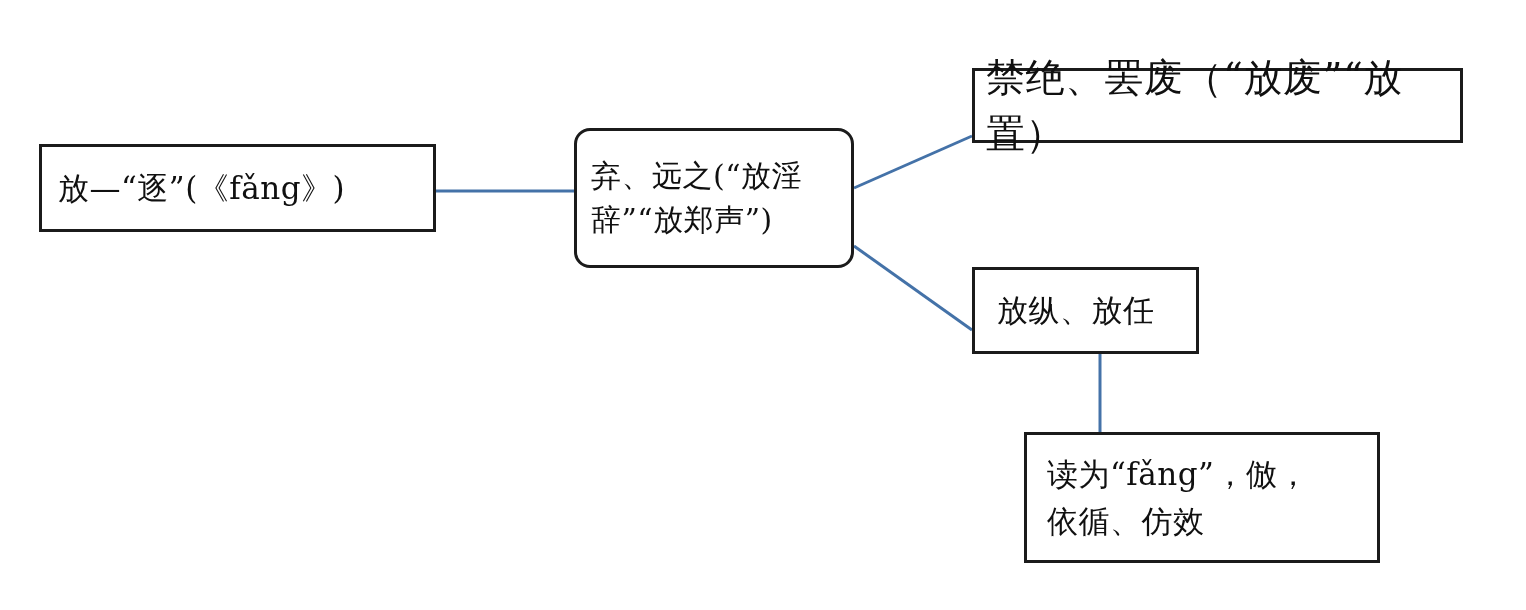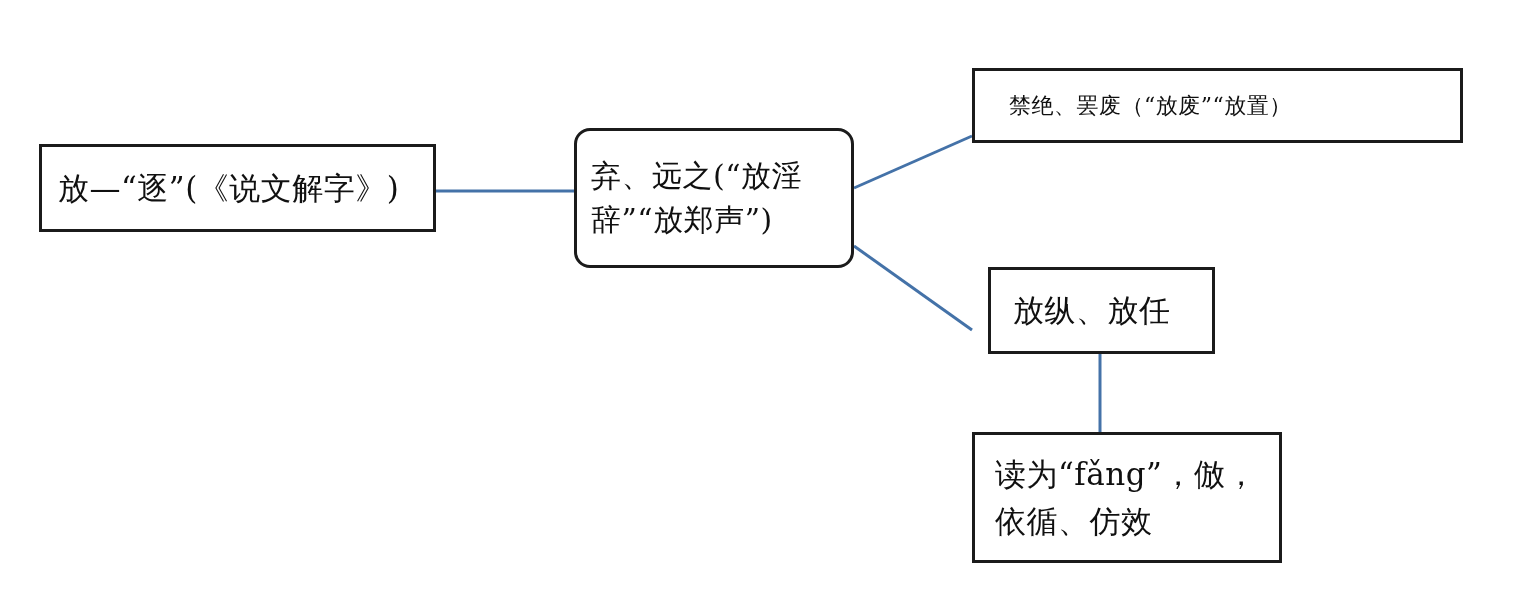--- a/index.html
+++ b/index.html
@@ -41,55 +41,55 @@
     line-height: 1.42;
     letter-spacing: 0.5px;
     padding: 0 16px;
     white-space: pre-line;
     text-align: left;
   }
   
   #node-root      { left: 39px;  top: 144px; width: 397px; height: 88px; }
   #node-branch    { left: 574px; top: 128px; width: 280px; height: 140px; }
   #node-prohibit  { left: 972px; top: 68px;  width: 491px; height: 75px; }
-  #node-indulge   { left: 972px; top: 267px; width: 227px; height: 87px; margin-left: 16px; }
+  #node-indulge   { left: 972px; top: 267px; width: 227px; height: 87px; }
   #node-pronounce { left: 972px; top: 432px; width: 341px; height: 131px; }
 
   #node-branch .txt { font-size: 30px; line-height: 1.48; padding: 0 14px; }
-  #node-prohibit .txt { font-size: 22px; padding: 0 22px; margin-left: 12px; }
+  #node-prohibit .txt { font-size: 39px; padding: 0 11px; }
   #node-indulge .txt { font-size: 31px; padding: 0 22px; }
   #node-pronounce .txt { font-size: 31px; line-height: 1.5; padding: 0 20px; }
 </style>
 </head>
 <body>
 
 <div id="canvas">
 
   <svg id="connectors" viewBox="0 0 1526 610" xmlns="http://www.w3.org/2000/svg">
     <line stroke="#4472a8" stroke-width="3" x1="436" y1="191" x2="574" y2="191"></line>
     <line stroke="#4472a8" stroke-width="3" x1="854" y1="188" x2="972" y2="136"></line>
     <line stroke="#4472a8" stroke-width="3" x1="854" y1="246" x2="972" y2="330"></line>
     <line stroke="#4472a8" stroke-width="3" x1="1100" y1="354" x2="1100" y2="432"></line>
   </svg>
 
   <div class="node" id="node-root" style="left: 39px; top: 144px; width: 397px; height: 88px; border-color: rgb(27, 27, 27); background: rgb(255, 255, 255);">
-    <span class="txt">放—“逐”(《说文解字》)</span>
+    <span class="txt">放—“逐”(《fǎng》)</span>
   </div>
 
   <div class="node" id="node-branch" style="left: 574px; top: 128px; width: 280px; height: 140px; border-color: rgb(27, 27, 27); background: rgb(255, 255, 255); border-radius: 16px;">
     <span class="txt">弃、远之(“放淫
 辞”“放郑声”)</span>
   </div>
 
   <div class="node" id="node-prohibit" style="left: 972px; top: 68px; width: 491px; height: 75px; border-color: rgb(27, 27, 27); background: rgb(255, 255, 255);">
     <span class="txt">禁绝、罢废（“放废”“放置）</span>
   </div>
 
   <div class="node" id="node-indulge" style="left: 972px; top: 267px; width: 227px; height: 87px; border-color: rgb(27, 27, 27); background: rgb(255, 255, 255);">
     <span class="txt">放纵、放任</span>
   </div>
 
-  <div class="node" id="node-pronounce" style="left: 972px; top: 432px; width: 310px; height: 131px; border-color: rgb(27, 27, 27); background: rgb(255, 255, 255);">
+  <div class="node" id="node-pronounce" style="left: 1024px; top: 432px; width: 356px; height: 131px; border-color: rgb(27, 27, 27); background: rgb(255, 255, 255);">
     <span class="txt">读为“fǎng”，倣，
 依循、仿效</span>
   </div>
 
 </div>
 
 </body></html>

